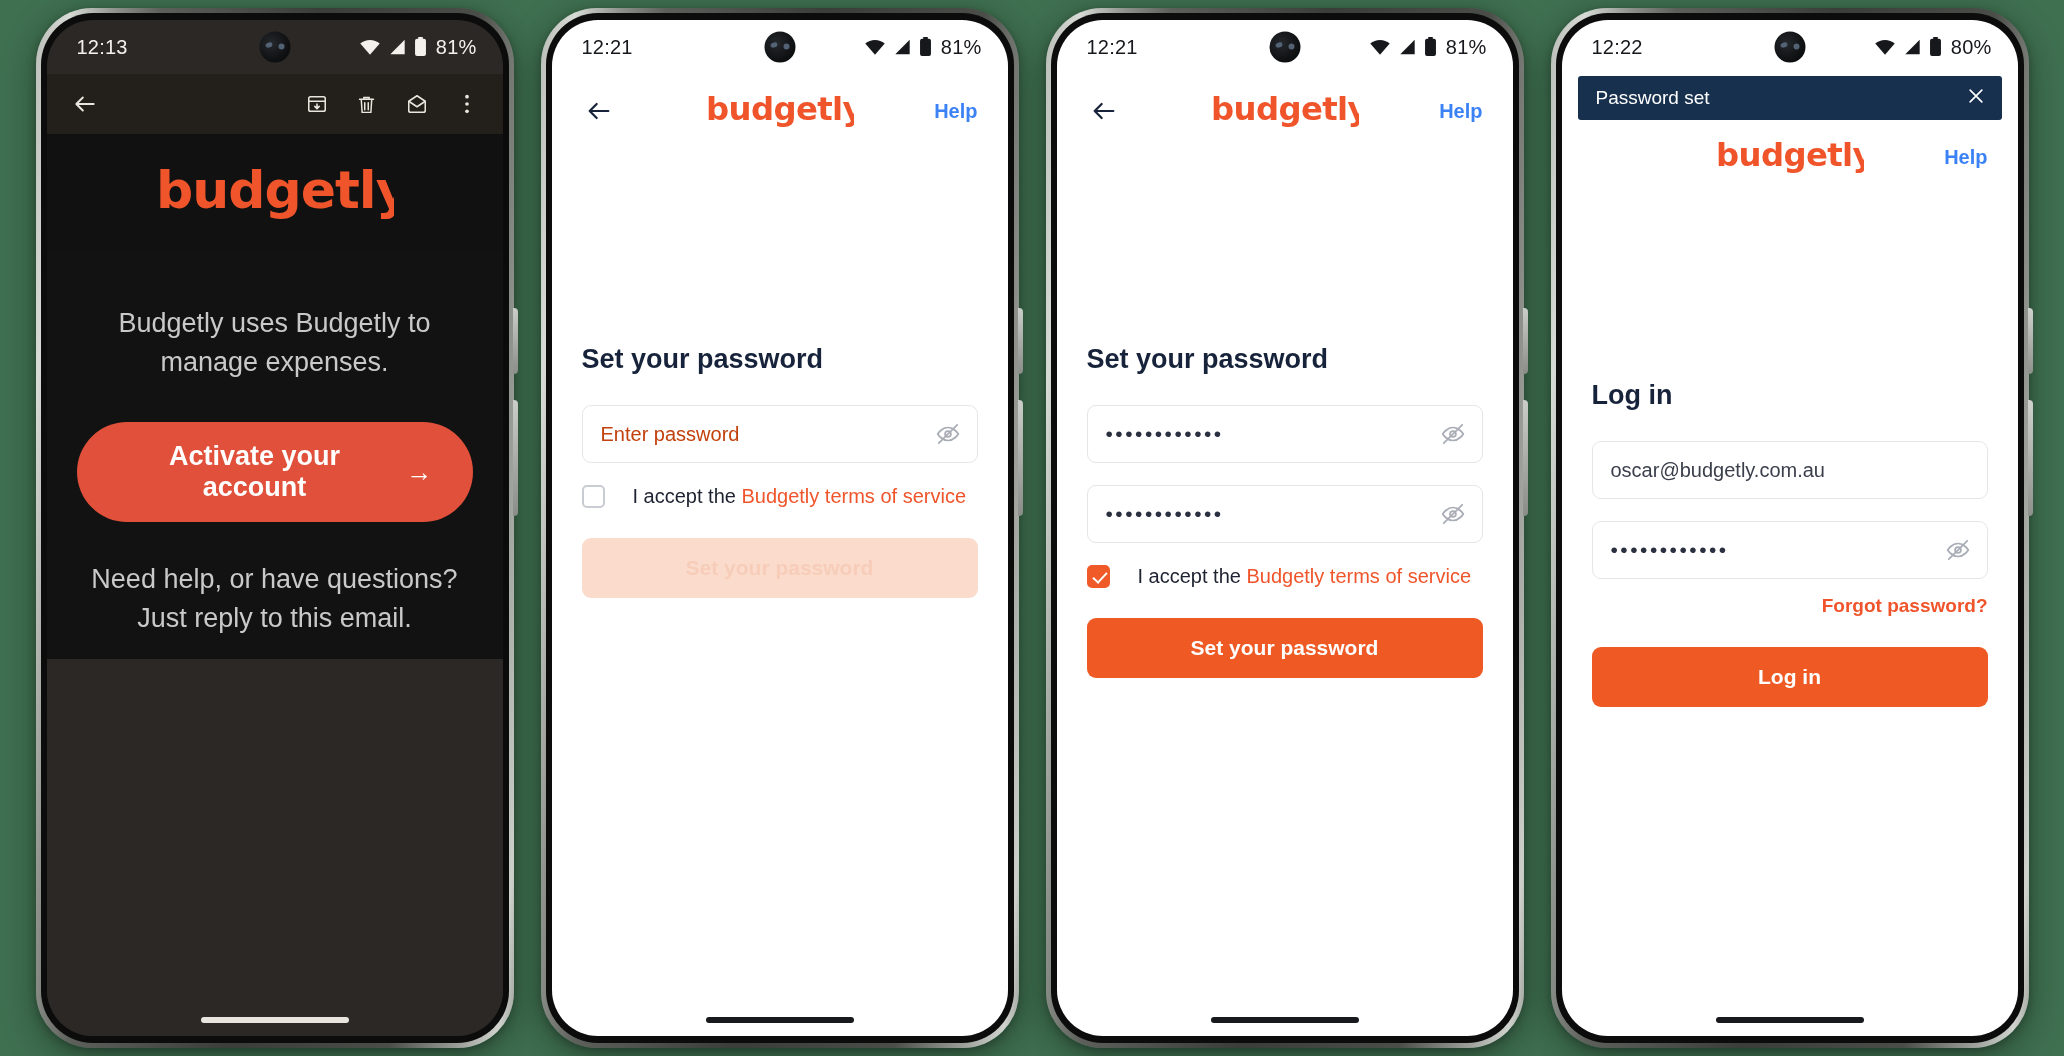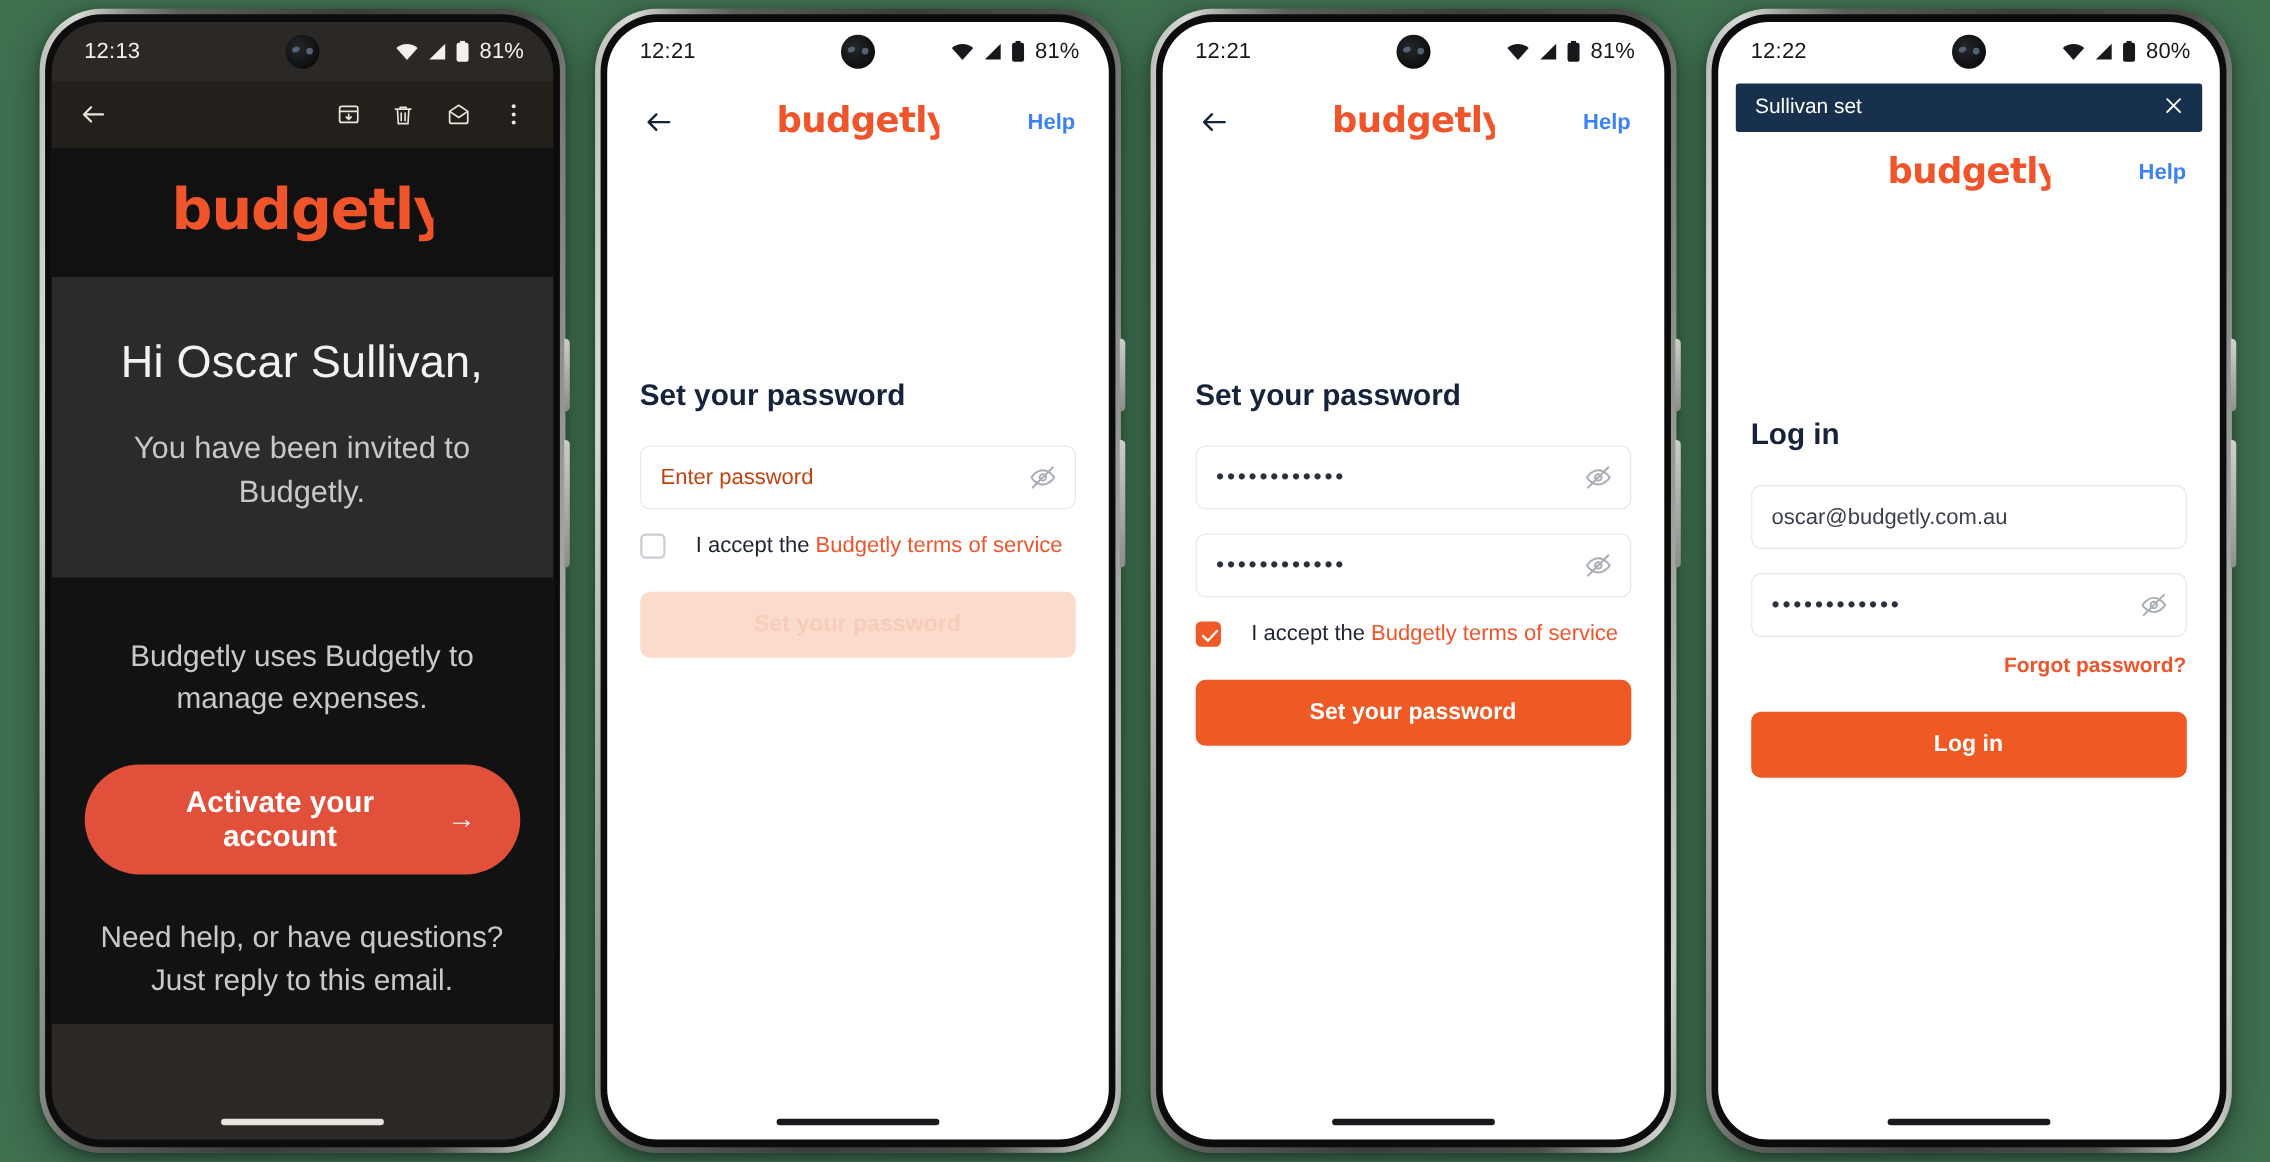--- a/index.html
+++ b/index.html
@@ -320,24 +320,20 @@
         </div>
 
         <div class="email-body">
           <div class="email-logo-band">
             <span class="logo">
               <svg width="238" height="66" viewBox="0 0 238 66">
                 <text x="0" y="48" font-family="'DejaVu Sans', sans-serif" font-size="52" font-weight="700" fill="#f0542a" letter-spacing="-1">budgetly</text>
               </svg>
             </span>
           </div>
-          <div class="email-hero">
-            <h1>Hi Oscar Sullivan,</h1>
-            <p>You have been invited to Budgetly.</p>
-          </div>
           <div class="email-lower">
             <div class="line">Budgetly uses Budgetly to manage expenses.</div>
             <button class="cta">
               <span>Activate your account</span>
               <span class="arrow">→</span>
             </button>
             <div class="line">Need help, or have questions? Just reply to this email.</div>
           </div>
         </div>
 
@@ -508,21 +504,21 @@
               </svg>
             <svg width="13" height="20" viewBox="0 0 14 22">
                 <rect x="4.5" y="0" width="5" height="2.4" fill="currentColor"></rect>
                 <rect x="1" y="2" width="12" height="19" rx="2.2" fill="currentColor"></rect>
               </svg>
             <span class="pct">80%</span>
           </span>
         </div>
 
         <div class="toast">
-          <span>Sullivan set</span>
+          <span>Password set</span>
           <span class="x">
             <svg width="20" height="20" viewBox="0 0 24 24" fill="none" stroke="#ffffff" stroke-width="2" stroke-linecap="round">
                 <path d="M5 5l14 14M19 5 5 19"></path>
               </svg>
           </span>
         </div>
 
         <div class="apphdr">
           <span class="brand logo">
             <svg width="148" height="42" viewBox="0 0 238 66">

